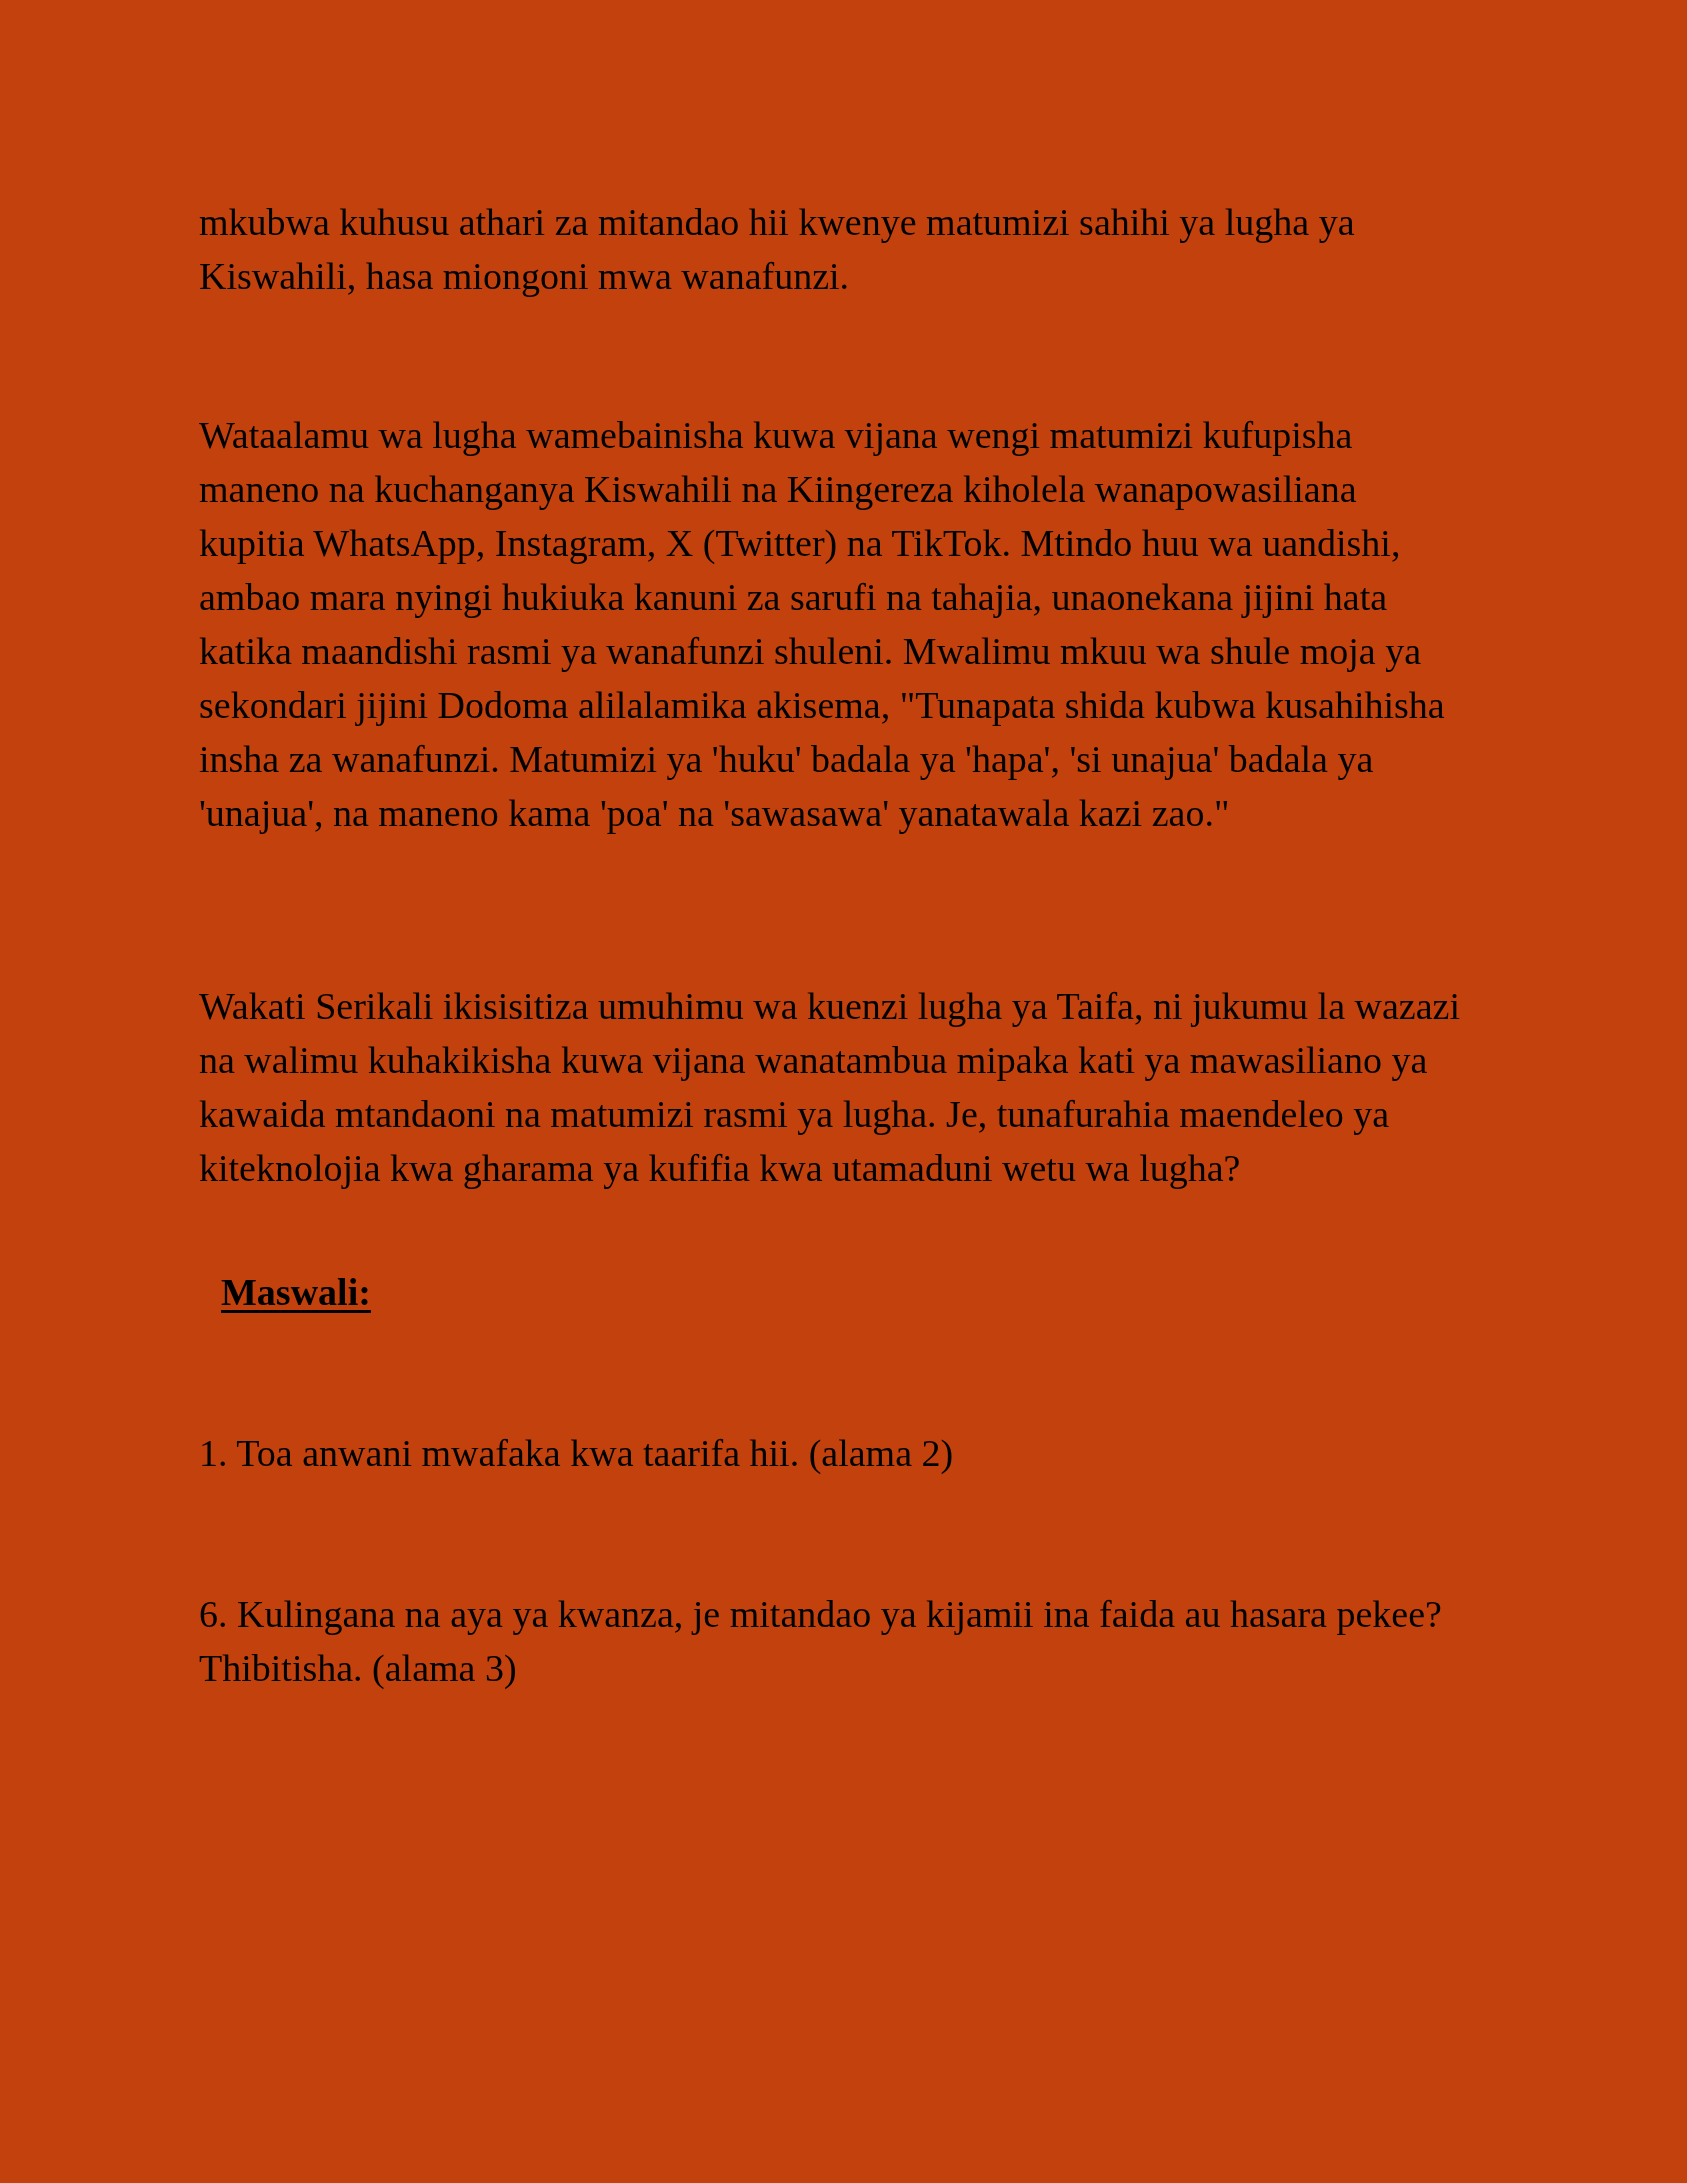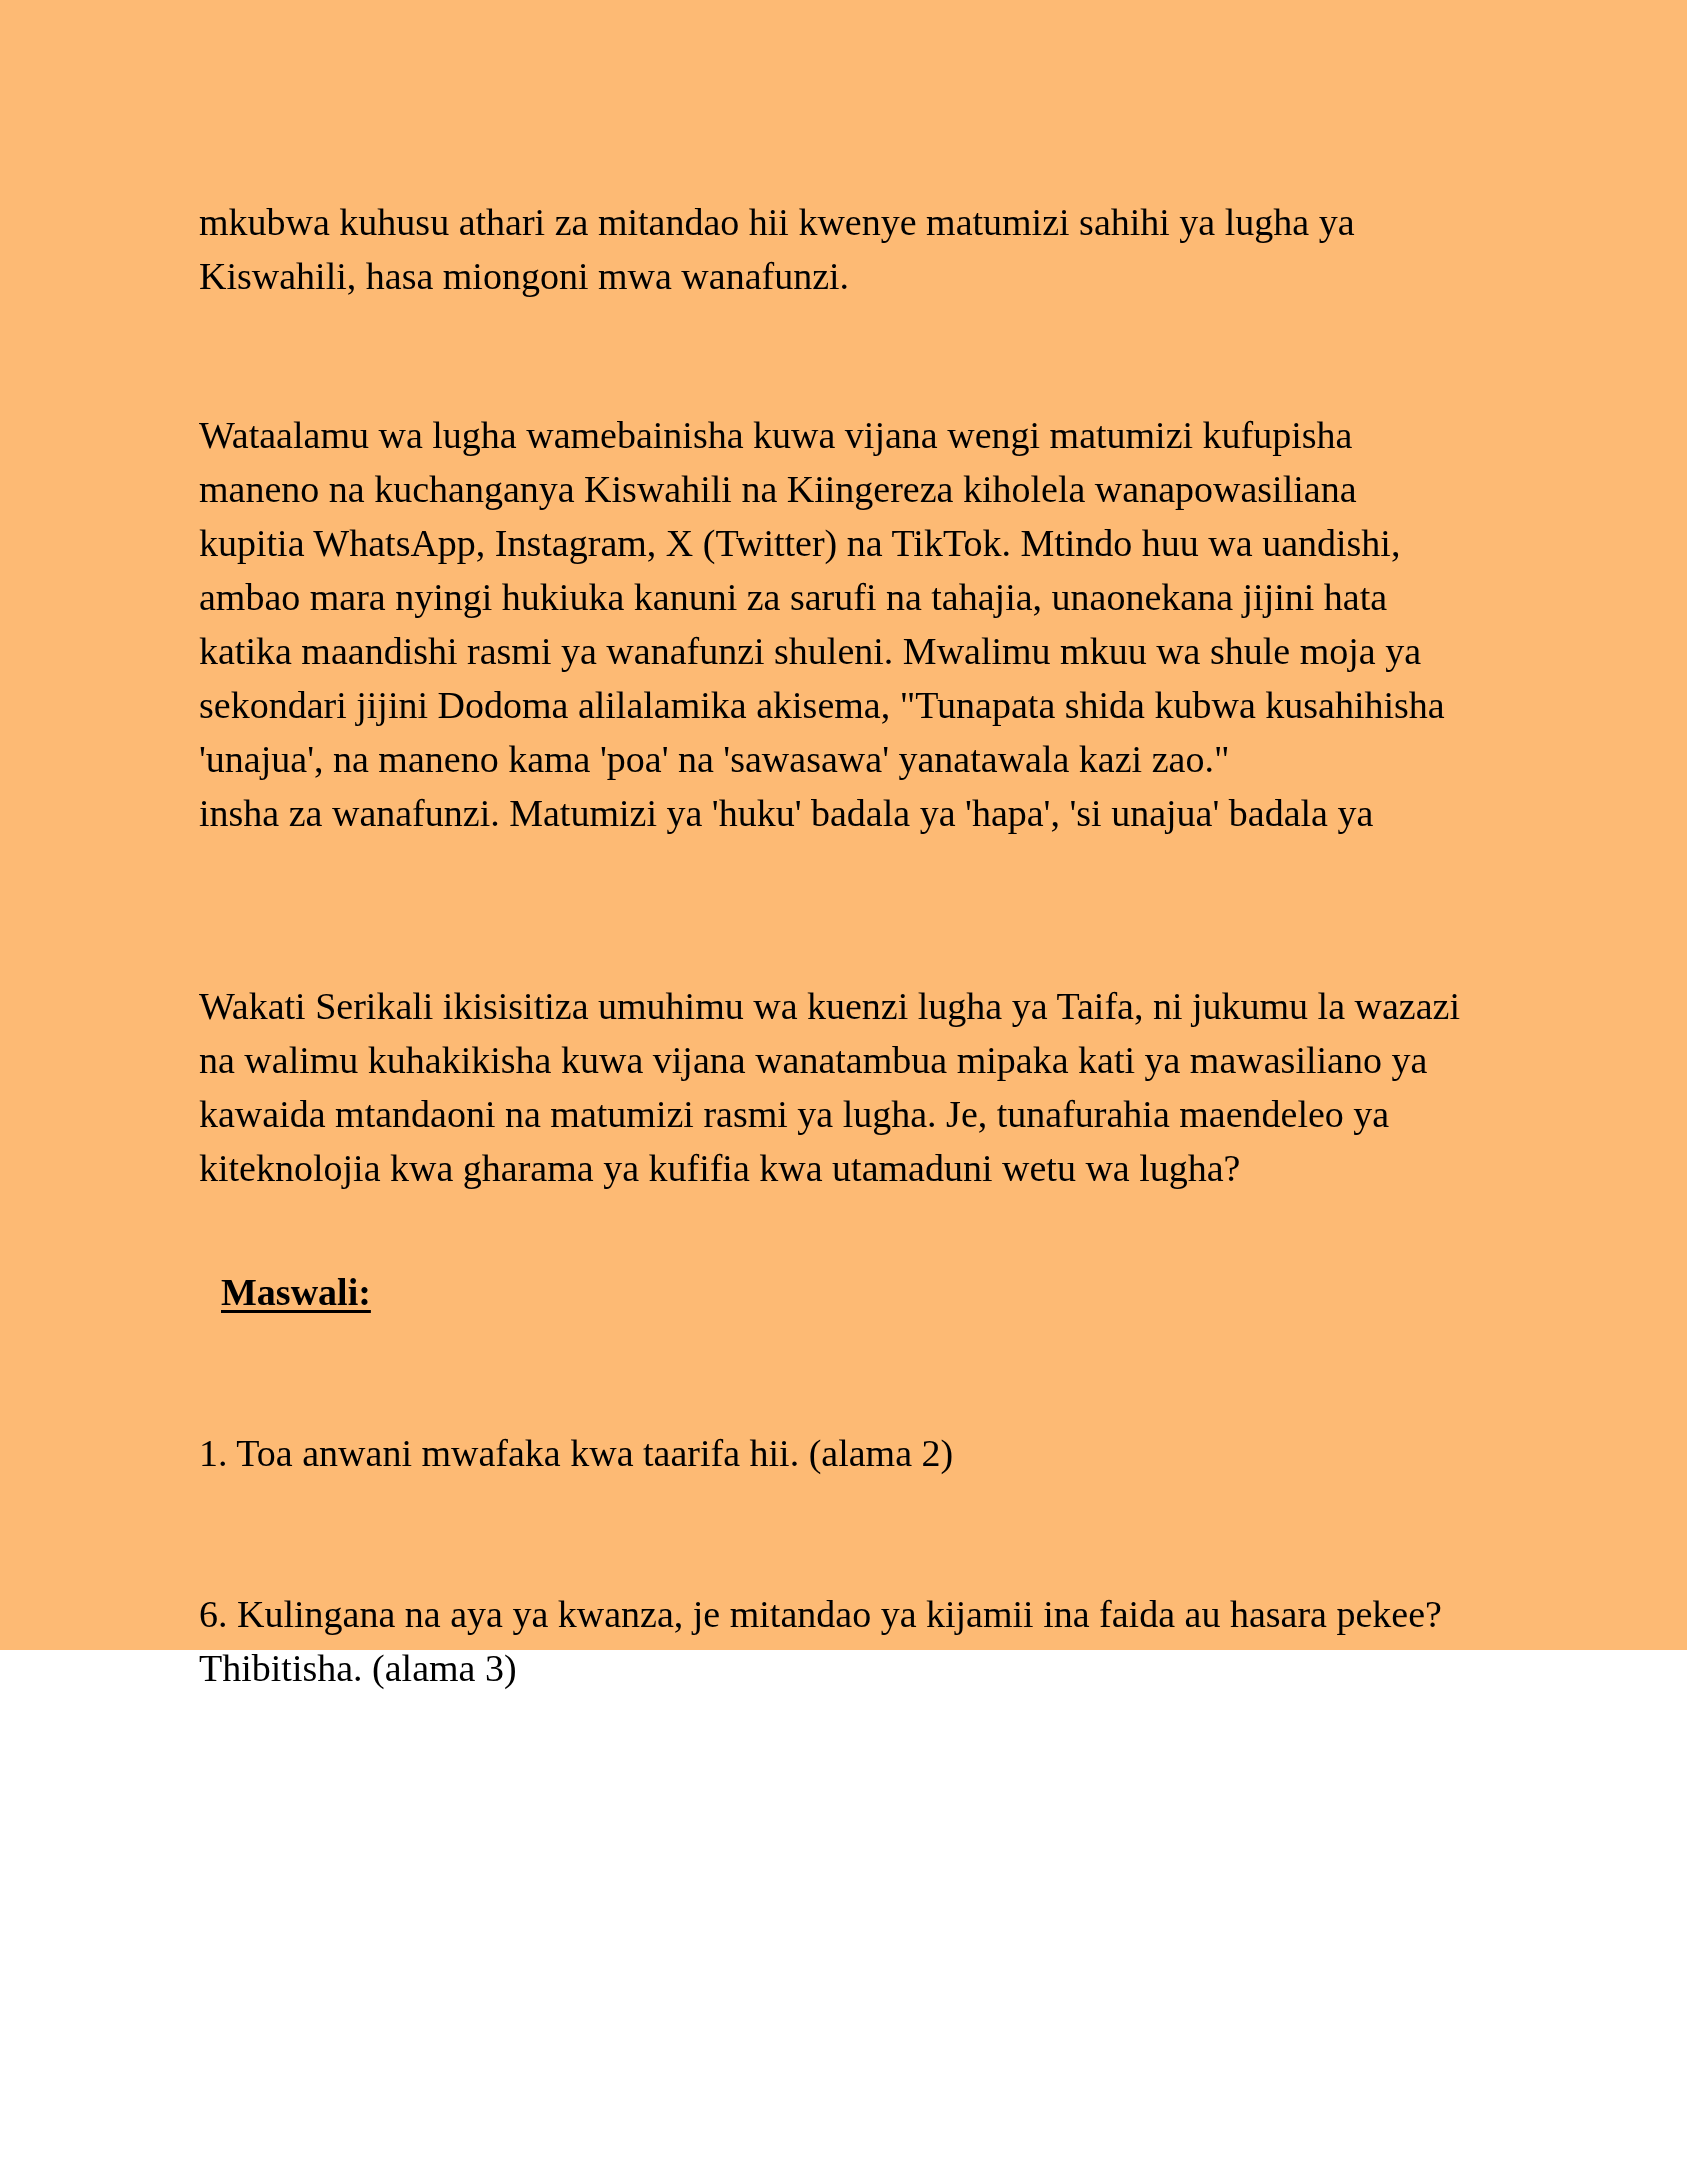--- a/index.html
+++ b/index.html
@@ -13,22 +13,22 @@
       position: relative;
       overflow: hidden;
       font-family: "Liberation Serif", "DejaVu Serif", serif;
       color: #000000;
     }
     .page {
       position: absolute;
       left: 0;
       top: 0;
       width: 1687px;
-      height: 1650px;
-      background: #fdba74;
+      height: 2183px;
+      background: #c2410c;
     }
     .text-block {
       position: absolute;
       left: 199px;
       width: 1323px;
       margin: 0;
     }
     .line {
       display: block;
       font-size: 38px;
@@ -61,22 +61,22 @@
     <span class="line">Kiswahili, hasa miongoni mwa wanafunzi.</span>
   </p>
 
   <p class="text-block" id="para-2">
     <span class="line">Wataalamu wa lugha wamebainisha kuwa vijana wengi matumizi kufupisha</span>
     <span class="line">maneno na kuchanganya Kiswahili na Kiingereza kiholela wanapowasiliana</span>
     <span class="line">kupitia WhatsApp, Instagram, X (Twitter) na TikTok. Mtindo huu wa uandishi,</span>
     <span class="line">ambao mara nyingi hukiuka kanuni za sarufi na tahajia, unaonekana jijini hata</span>
     <span class="line">katika maandishi rasmi ya wanafunzi shuleni. Mwalimu mkuu wa shule moja ya</span>
     <span class="line">sekondari jijini Dodoma alilalamika akisema, "Tunapata shida kubwa kusahihisha</span>
+    <span class="line">insha za wanafunzi. Matumizi ya 'huku' badala ya 'hapa', 'si unajua' badala ya</span>
     <span class="line">'unajua', na maneno kama 'poa' na 'sawasawa' yanatawala kazi zao."</span>
-    <span class="line">insha za wanafunzi. Matumizi ya 'huku' badala ya 'hapa', 'si unajua' badala ya</span>
   </p>
 
   <p class="text-block" id="para-3">
     <span class="line">Wakati Serikali ikisisitiza umuhimu wa kuenzi lugha ya Taifa, ni jukumu la wazazi</span>
     <span class="line">na walimu kuhakikisha kuwa vijana wanatambua mipaka kati ya mawasiliano ya</span>
     <span class="line">kawaida mtandaoni na matumizi rasmi ya lugha. Je, tunafurahia maendeleo ya</span>
     <span class="line">kiteknolojia kwa gharama ya kufifia kwa utamaduni wetu wa lugha?</span>
   </p>
 
   <h2 class="text-block" id="heading" style="font-weight:normal;">

